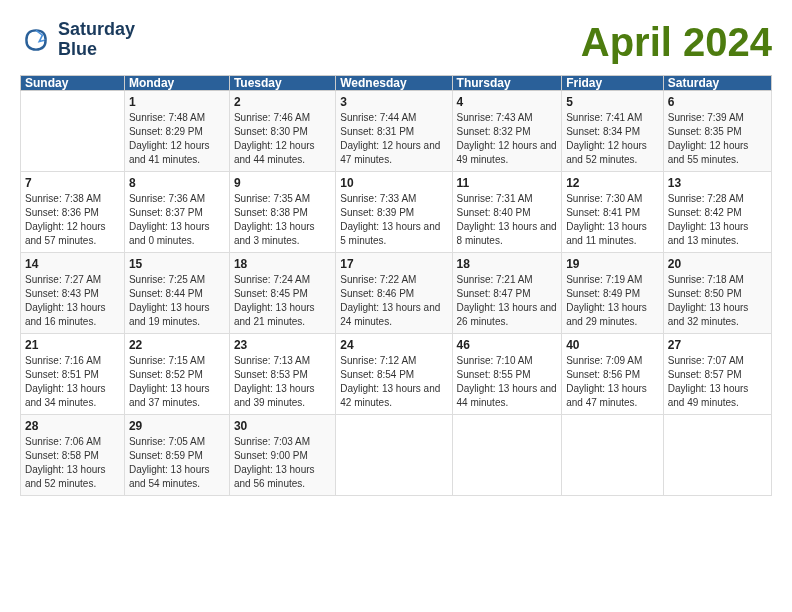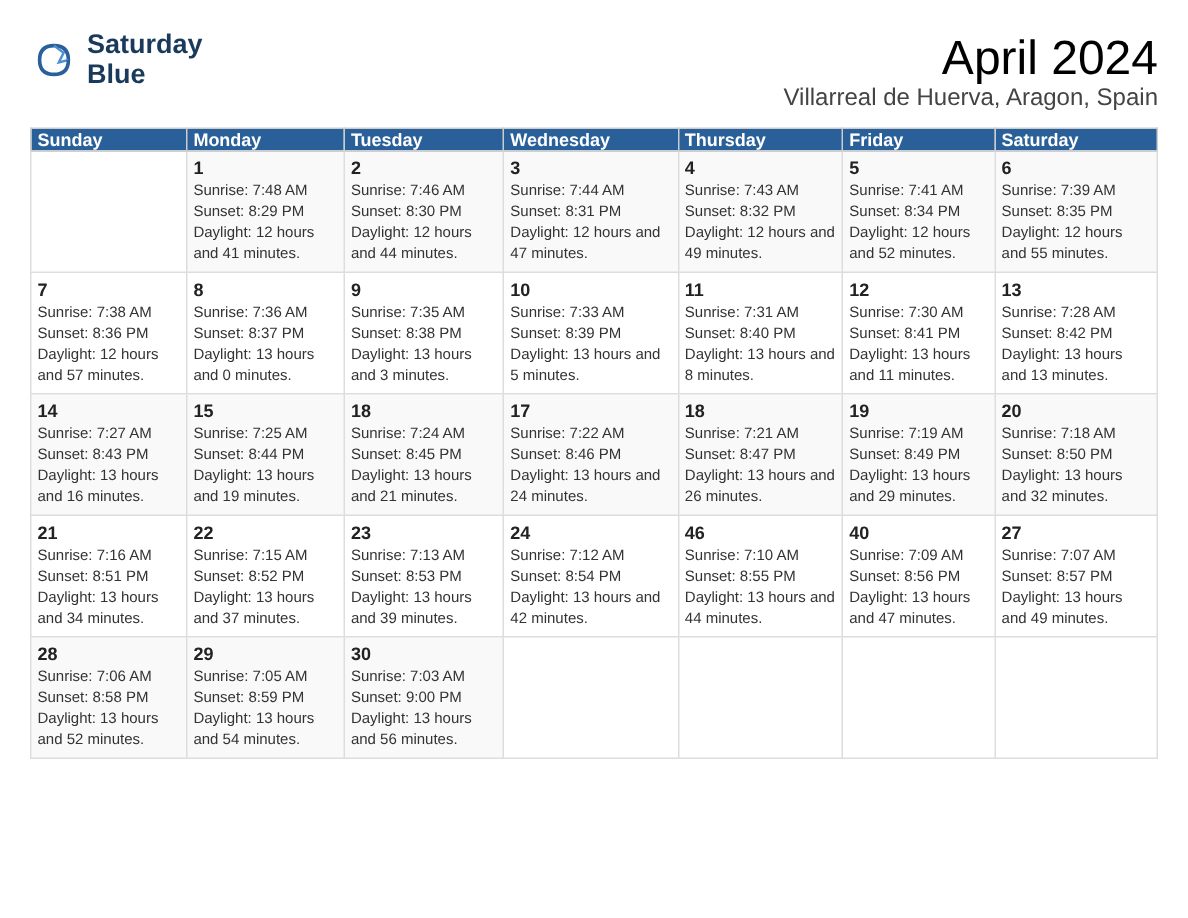--- a/index.html
+++ b/index.html
@@ -31,23 +31,23 @@
       display: block;
     }
     .logo-icon {
       width: 32px;
       height: 32px;
     }
     .title-area {
       text-align: right;
     }
     .main-title {
-      font-size: 32px;
-      font-weight: normal;
-      color: #000000;
+      font-size: 40px;
+      font-weight: bold;
+      color: #4d7c0f;
     }
     .subtitle {
       font-size: 16px;
       color: #444;
     }
     table {
       width: 100%;
       border-collapse: collapse;
       font-size: 11px;
     }
@@ -97,21 +97,20 @@
       <path d="M20 8 L28 14 L24 22 L32 20" stroke="#4a90d9" stroke-width="2" fill="none"></path>
       <path d="M8 20 Q8 32 20 32 Q32 32 32 20" stroke="#2a6099" stroke-width="3" fill="none"></path>
     </svg>
     <div class="logo-text">
       <span>Saturday</span>
       <span>Blue</span>
     </div>
   </div>
   <div class="title-area">
     <div class="main-title">April 2024</div>
-    <div class="subtitle">Villarreal de Huerva, Aragon, Spain</div>
   </div>
 </div>
 
 <table>
   <thead>
     <tr id="header-row">
         <th>Sunday</th>
         <th>Monday</th>
         <th>Tuesday</th>
         <th>Wednesday</th>

